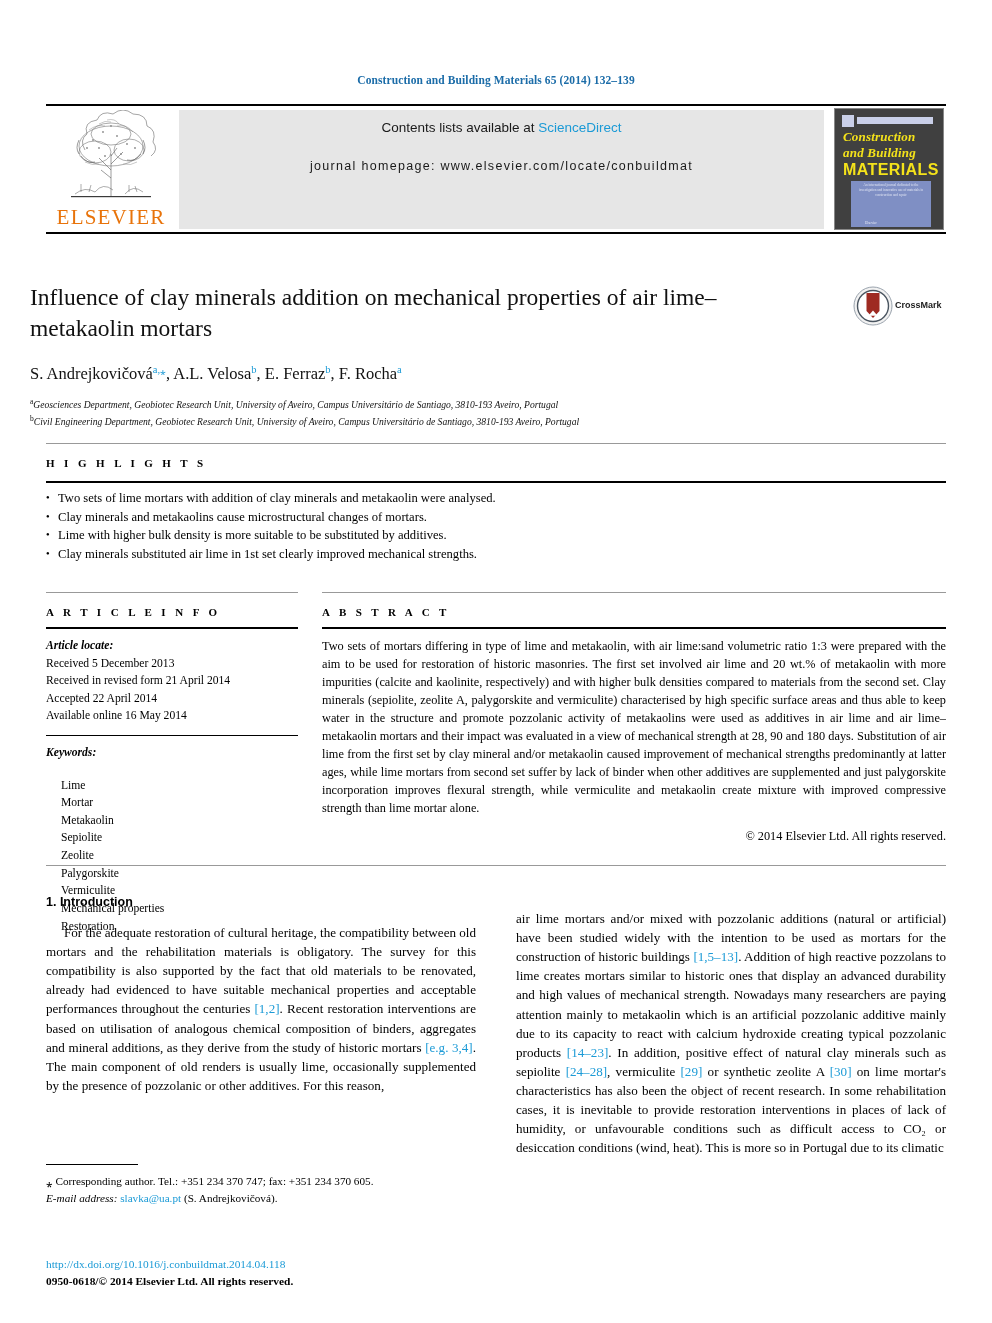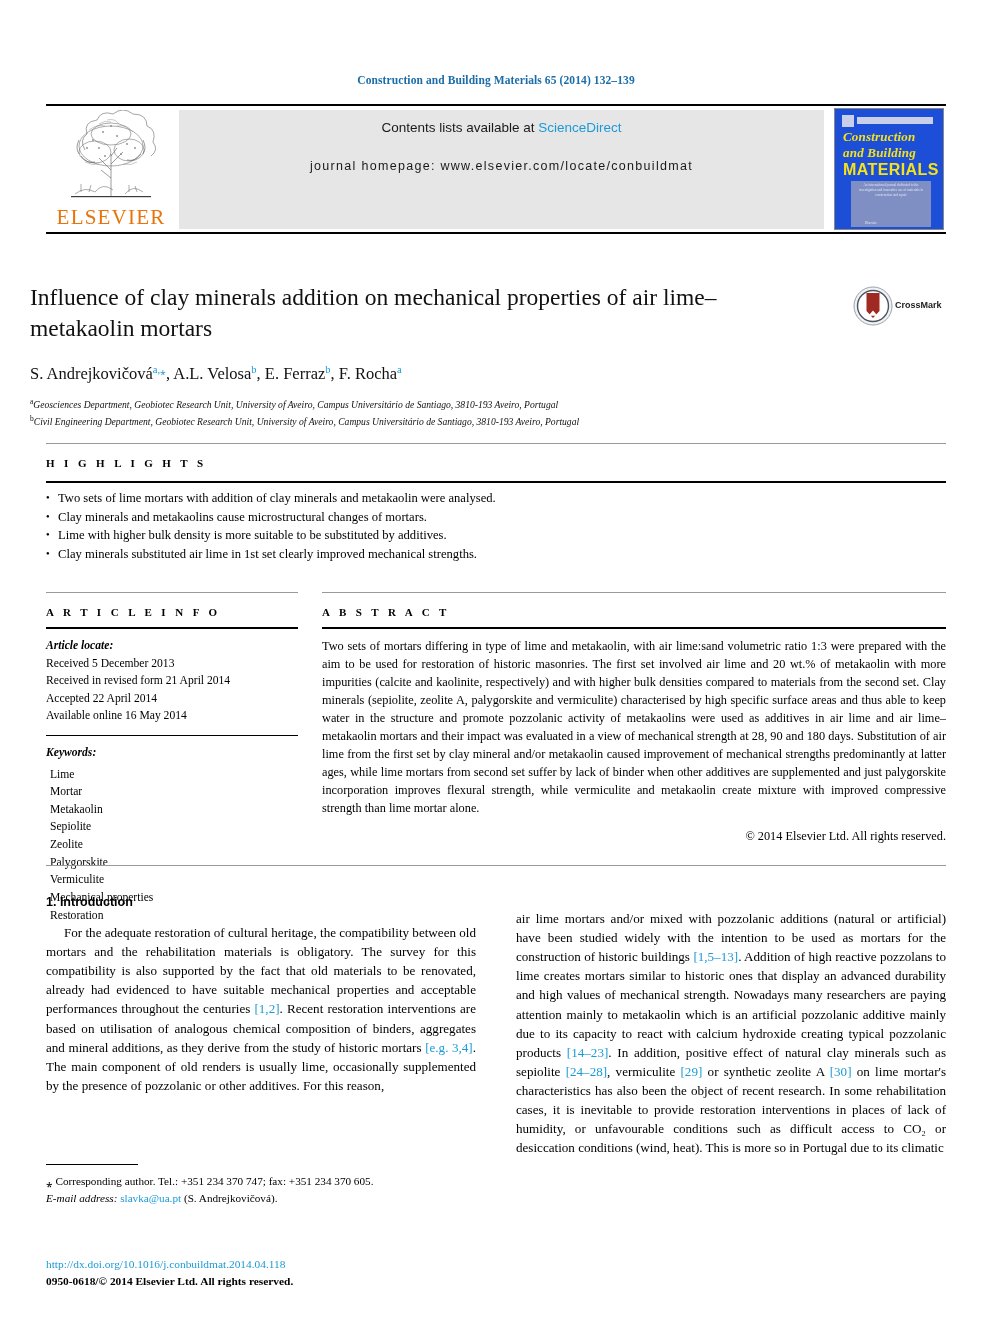--- a/index.html
+++ b/index.html
@@ -102,21 +102,21 @@
     font-size: 12.5px;
     color: #1a1a1a;
     margin-top: 24px;
     letter-spacing: 1.3px;
   }
   .cover {
     position: absolute;
     left: 788px; top: 4px;
     width: 110px;
     height: 122px;
-    background: #1d4ed8;
+    background: #404040;
     border: 1px solid #888;
     box-sizing: border-box;
     overflow: hidden;
   }
   .cover-topbar {
     position: absolute;
     left: 22px; top: 8px; width: 76px; height: 7px;
     background: #c9cfe8;
   }
   .cover-elsevier-mark {
@@ -272,21 +272,21 @@
     left: 322px; top: 592px;
     width: 624px;
   }
   .col-rule-top { width: 100%; height: 1px; background: #999; }
   .col-label { margin-top: 13px; }
   .col-rule-mid { width: 100%; height: 2px; background: #000; margin-top: 9px; }
 
   .info-group { margin-top: 8px; font-family: "Liberation Serif", serif; font-size: 11.6px; line-height: 1.52; }
   .info-group .ital { font-style: italic; font-weight: bold; }
   .info-rule { width: 100%; height: 1px; background: #000; margin: 10px 0 0 0; }
-  .kw-list { margin: 4px; padding: 0; list-style: none; }
+  .kw-list { margin: 15px; padding: 0; list-style: none; }
   .kw-list li { font-size: 11.6px; line-height: 1.52; }
 
   .abstract-text {
     margin-top: 9px;
     font-family: "Liberation Serif", serif;
     font-size: 12.3px;
     line-height: 1.46;
     text-align: justify;
     color: #000;
   }

